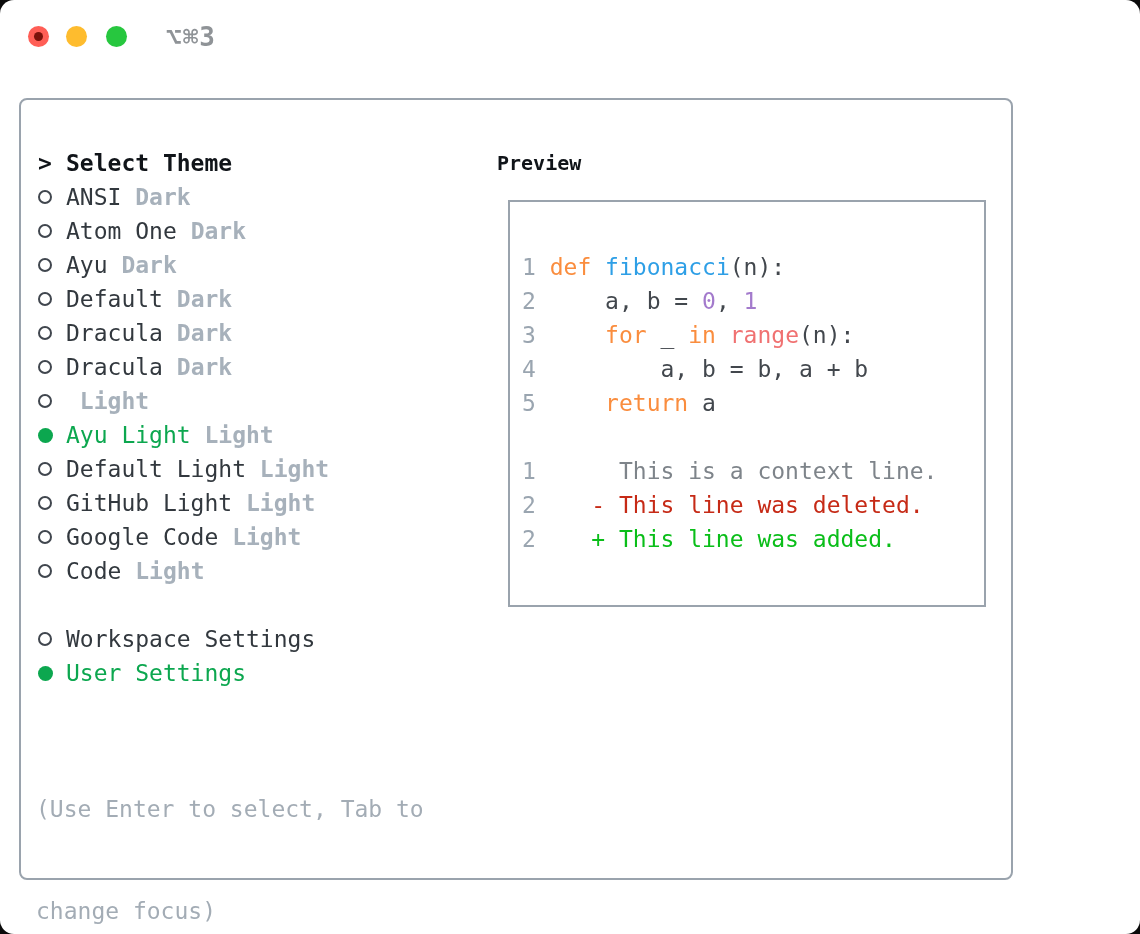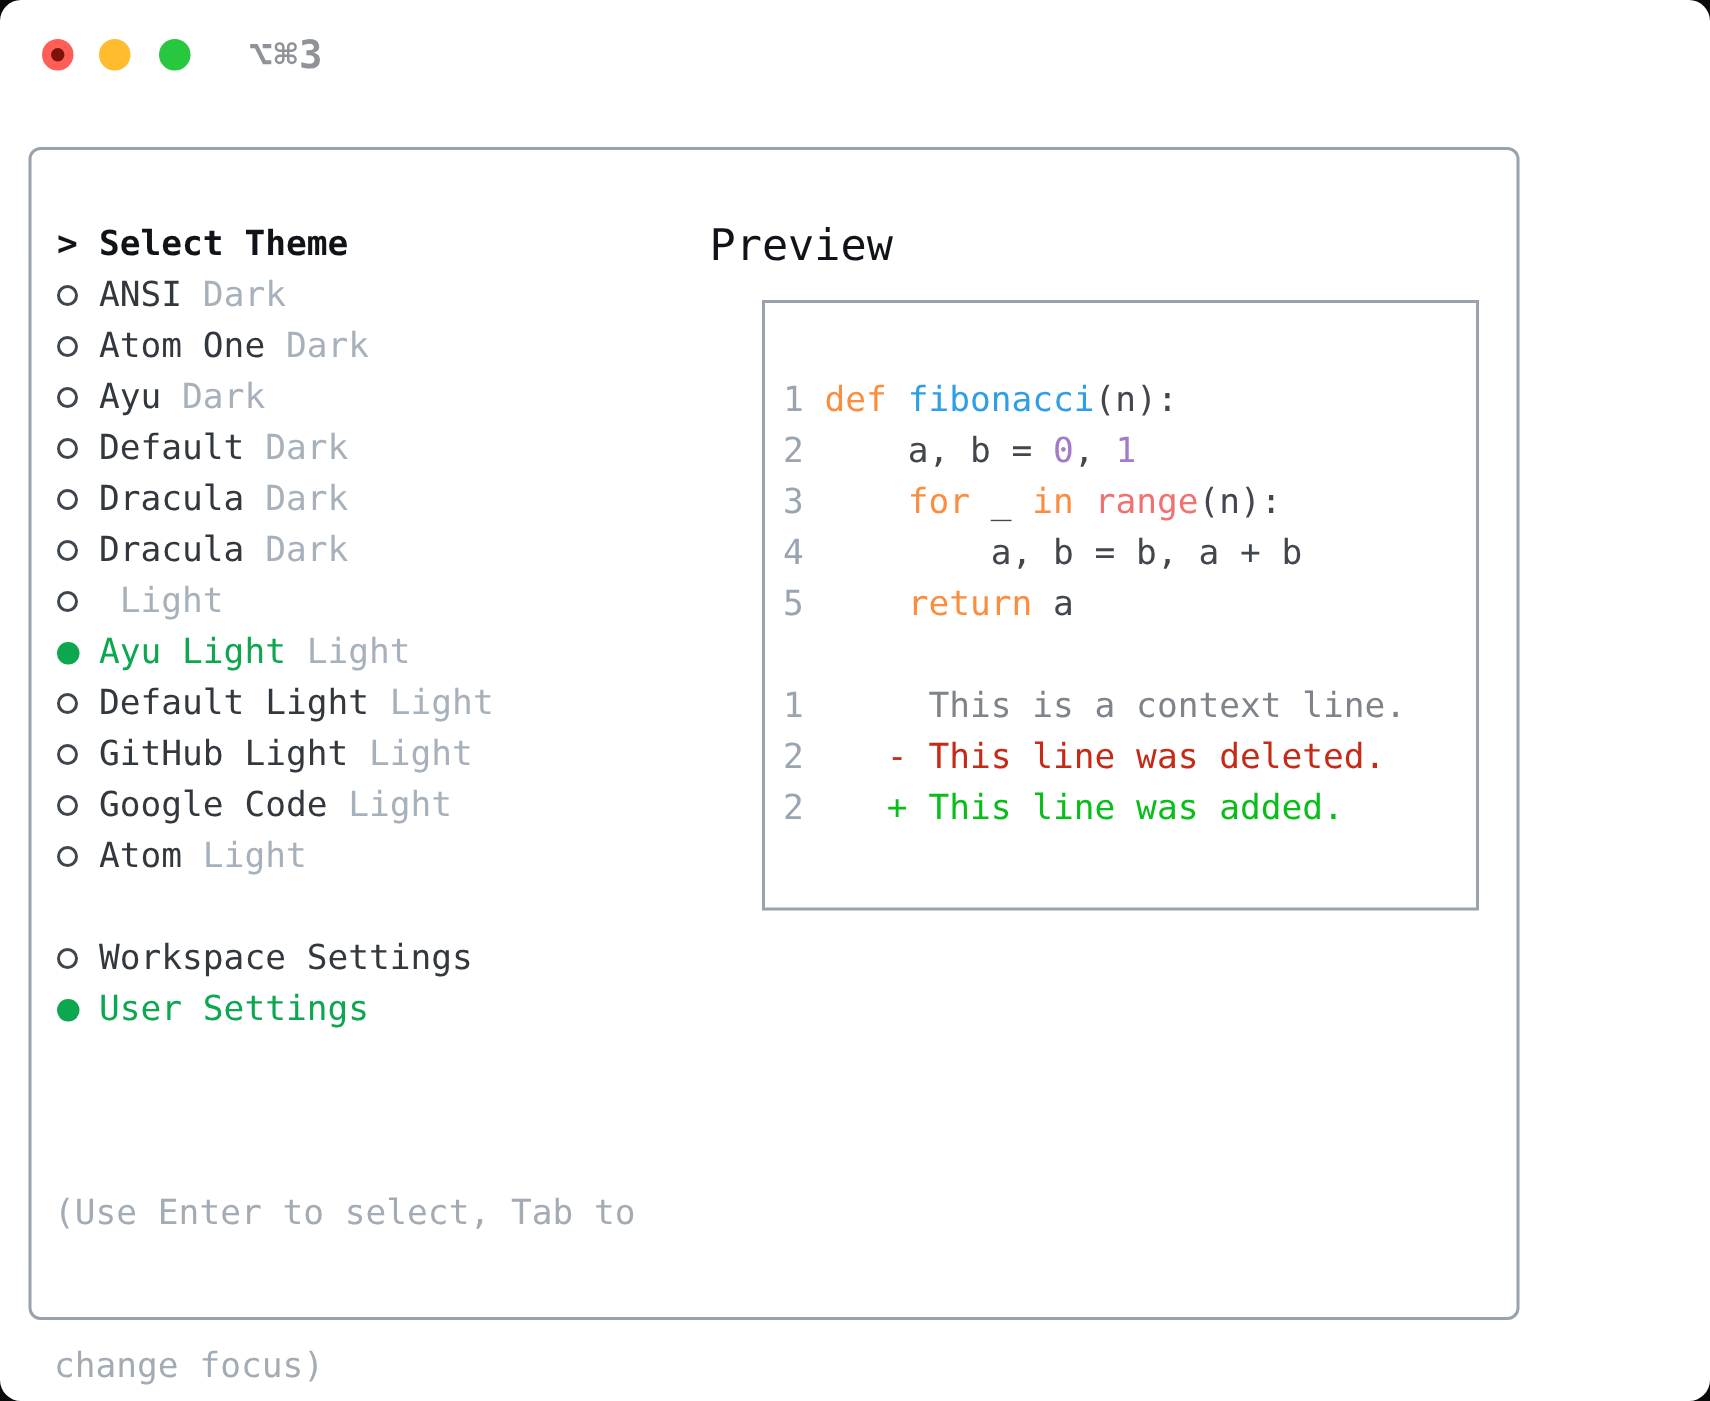--- a/index.html
+++ b/index.html
@@ -44,27 +44,27 @@
     position:absolute;left:19px;top:98px;width:994px;height:782px;
     border:2px solid var(--border);border-radius:8px;background:#fff;
   }
   .theme-col{position:absolute;left:17px;top:46px;font-size:23px;line-height:34px;color:var(--item);}
   .row{display:flex;align-items:center;height:34px;white-space:pre;}
   .prefix{display:inline-flex;align-items:center;width:28px;flex:0 0 28px;color:var(--ink);font-weight:bold;}
   .circle{width:14px;height:14px;border-radius:50%;border:2px solid #40464E;display:inline-block;}
   .circle.filled{width:15px;height:15px;border:none;background:var(--green-sel);}
   .row .label{color:var(--item);}
   .row.selected .label{color:var(--green-sel);}
-  .row .variant{color:var(--muted);white-space:pre;}
+  .row .variant{color:var(--muted);white-space:pre;font-weight:bold;}
   .row.header-row .label{font-weight:bold;color:var(--ink);}
   .row.subheader .label{color:var(--ink);}
   .spacer{height:34px;}
   .help{margin-left:-2px;color:var(--help);white-space:pre;line-height:34px;}
   
-  .preview-title{position:absolute;left:452px;top:46px;height:34px;line-height:34px;font-size:29px;font-weight:normal;color:var(--ink);}
+  .preview-title{position:absolute;left:476px;top:46px;height:34px;line-height:34px;font-size:20px;font-weight:bold;color:var(--ink);}
   .preview-box{
     position:absolute;left:487px;top:100px;width:478px;height:407px;
     border:2px solid var(--border);background:#fff;
   }
   .code{padding:48px 0 0 12px;font-size:23px;line-height:34px;white-space:pre;}
   .code-line{height:34px;}
   .tk-gutter{color:var(--gutter);}
   .tk-keyword{color:var(--orange-kw);}
   .tk-function{color:var(--blue-fn);}
   .tk-number{color:var(--purple-num);}
@@ -101,21 +101,21 @@
           <div class="row"><span class="prefix"><span class="circle"></span></span><span class="label">Atom One</span><span class="variant"> Dark</span></div>
           <div class="row"><span class="prefix"><span class="circle"></span></span><span class="label">Ayu</span><span class="variant"> Dark</span></div>
           <div class="row"><span class="prefix"><span class="circle"></span></span><span class="label">Default</span><span class="variant"> Dark</span></div>
           <div class="row"><span class="prefix"><span class="circle"></span></span><span class="label">Dracula</span><span class="variant"> Dark</span></div>
           <div class="row"><span class="prefix"><span class="circle"></span></span><span class="label">Dracula</span><span class="variant"> Dark</span></div>
           <div class="row"><span class="prefix"><span class="circle"></span></span><span class="variant"> Light</span></div>
           <div class="row selected"><span class="prefix"><span class="circle filled"></span></span><span class="label">Ayu Light</span><span class="variant"> Light</span></div>
           <div class="row"><span class="prefix"><span class="circle"></span></span><span class="label">Default Light</span><span class="variant"> Light</span></div>
           <div class="row"><span class="prefix"><span class="circle"></span></span><span class="label">GitHub Light</span><span class="variant"> Light</span></div>
           <div class="row"><span class="prefix"><span class="circle"></span></span><span class="label">Google Code</span><span class="variant"> Light</span></div>
-          <div class="row"><span class="prefix"><span class="circle"></span></span><span class="label">Atom</span><span class="variant"> Light</span></div>
+          <div class="row"><span class="prefix"><span class="circle"></span></span><span class="label">Code</span><span class="variant"> Light</span></div>
         </div>
 
       <div class="spacer"></div>
 
 
       <div>
           <div class="row"><span class="prefix"><span class="circle"></span></span><span class="label">Workspace Settings</span></div>
           <div class="row selected"><span class="prefix"><span class="circle filled"></span></span><span class="label">User Settings</span></div>
         </div>
 

